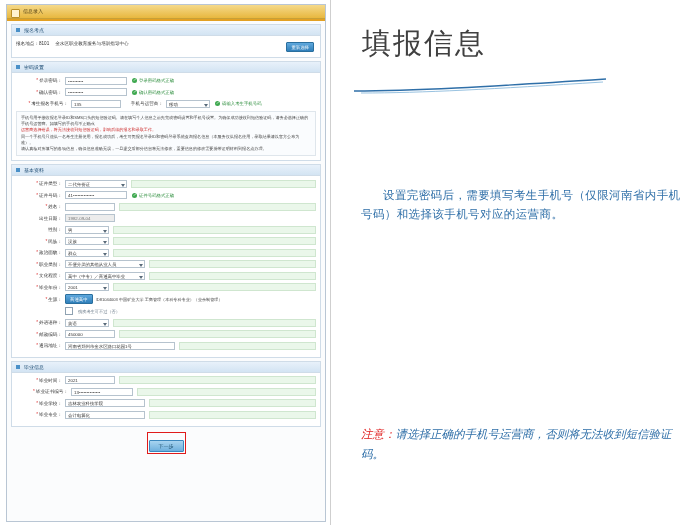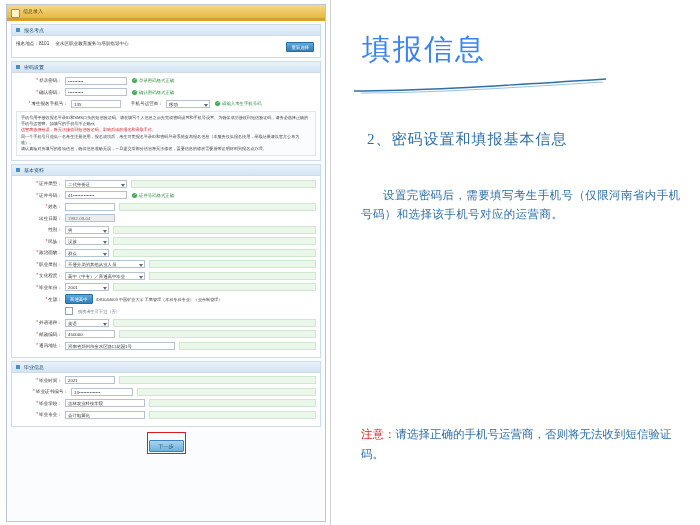--- a/index.html
+++ b/index.html
@@ -116,22 +116,22 @@
     padding:2px 9px; border-radius:1px;
   }
   .next-box { display:inline-block; border:1.5px solid #e01b1b; padding:1px; }
 
   
   #right-pane {
     position:absolute; left:331px; top:0; width:369px; height:525px;
     background:#ffffff;
   }
   .slide-title {
-    position:absolute; left:31px; top:30px;
-    font-size:29px; color:#3b82f6;
+    position:absolute; left:31px; top:24px;
+    font-size:29px; color:#404040;
     font-family:"Liberation Serif", serif;
     letter-spacing:2px;
   }
   .title-swoosh {
     position:absolute; left:22px; top:78px; width:255px; height:16px;
   }
   .slide-h2 {
     position:absolute; left:36px; top:130px;
     font-size:15px; color:#2f6fa8;
     font-family:"Liberation Serif", serif;
@@ -143,20 +143,21 @@
     font-family:Liberation Serif, serif;
     letter-spacing:0.4px;
   }
   #para1 { left:30px; top:186px; width:320px; text-indent:22px; }
   #para2 { left:30px; top:250px; width:320px; text-indent:22px; }
   .note {
     position:absolute; left:30px; top:424px; width:330px;
     font-size:11.5px; line-height:20px;
     font-family:"Liberation Serif", serif;
     color:#2f6fa8;
+    font-style:italic;
   }
   .note .warn { color:#e02222; }
 </style>
 </head>
 <body>
 
 <div id="left-pane">
   <div class="form-window">
 
     <div class="win-title">
@@ -366,21 +367,20 @@
 
 <div id="right-pane">
 
   <div class="slide-title">填报信息</div>
 
   <svg class="title-swoosh" viewBox="0 0 255 16">
     <path d="M1 13 C 60 13, 130 9, 253 1" stroke="#2f6fa8" stroke-width="1.4" fill="none"></path>
     <path d="M8 15 C 70 15, 140 11, 250 4" stroke="#7fb2d8" stroke-width="0.8" fill="none"></path>
   </svg>
 
-  <div class="slide-h2">2、密码设置和填报基本信息</div>
 
   <div class="para" id="para1">设置完密码后，需要填写考生手机号（仅限河南省内手机号码）和选择该手机号对应的运营商。</div>
 
   <div class="note">
     <span class="warn">注意：</span><span>请选择正确的手机号运营商，否则将无法收到短信验证码。</span>
   </div>
 
 </div>
 
 </body></html>

